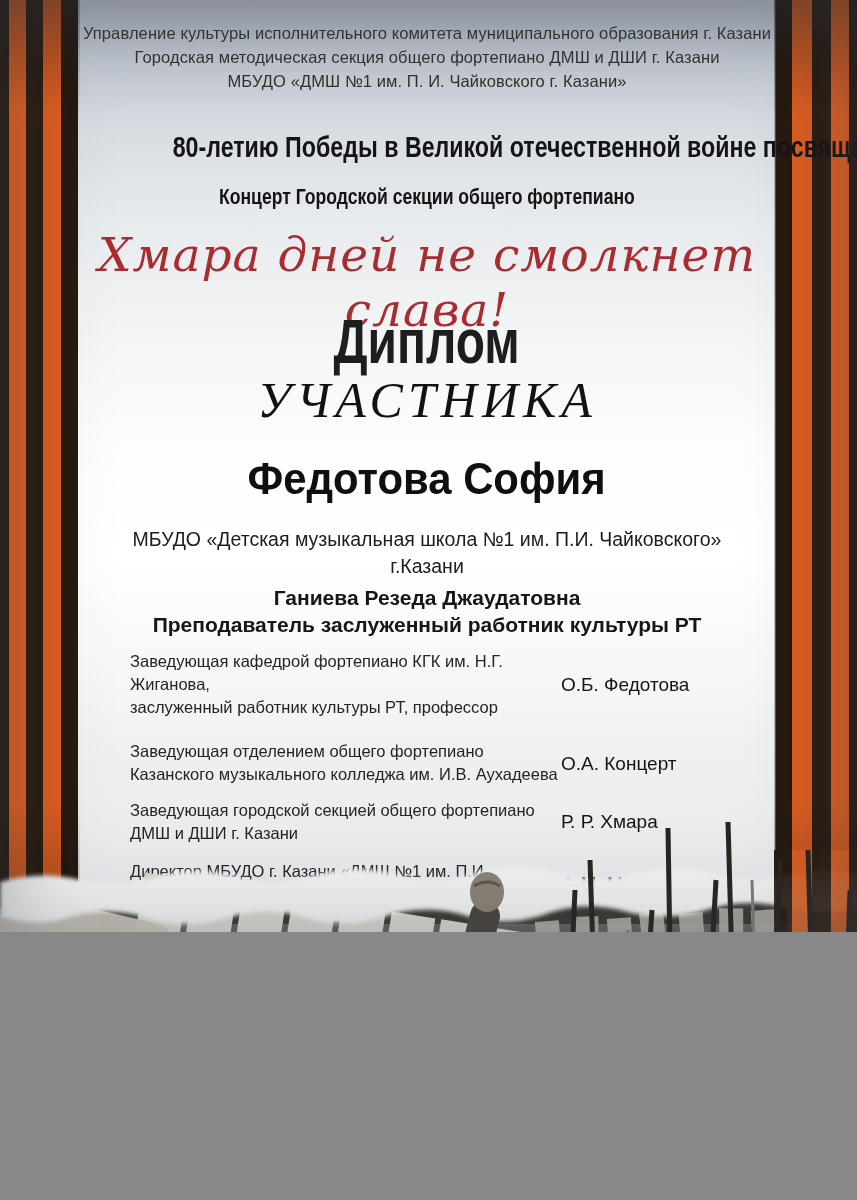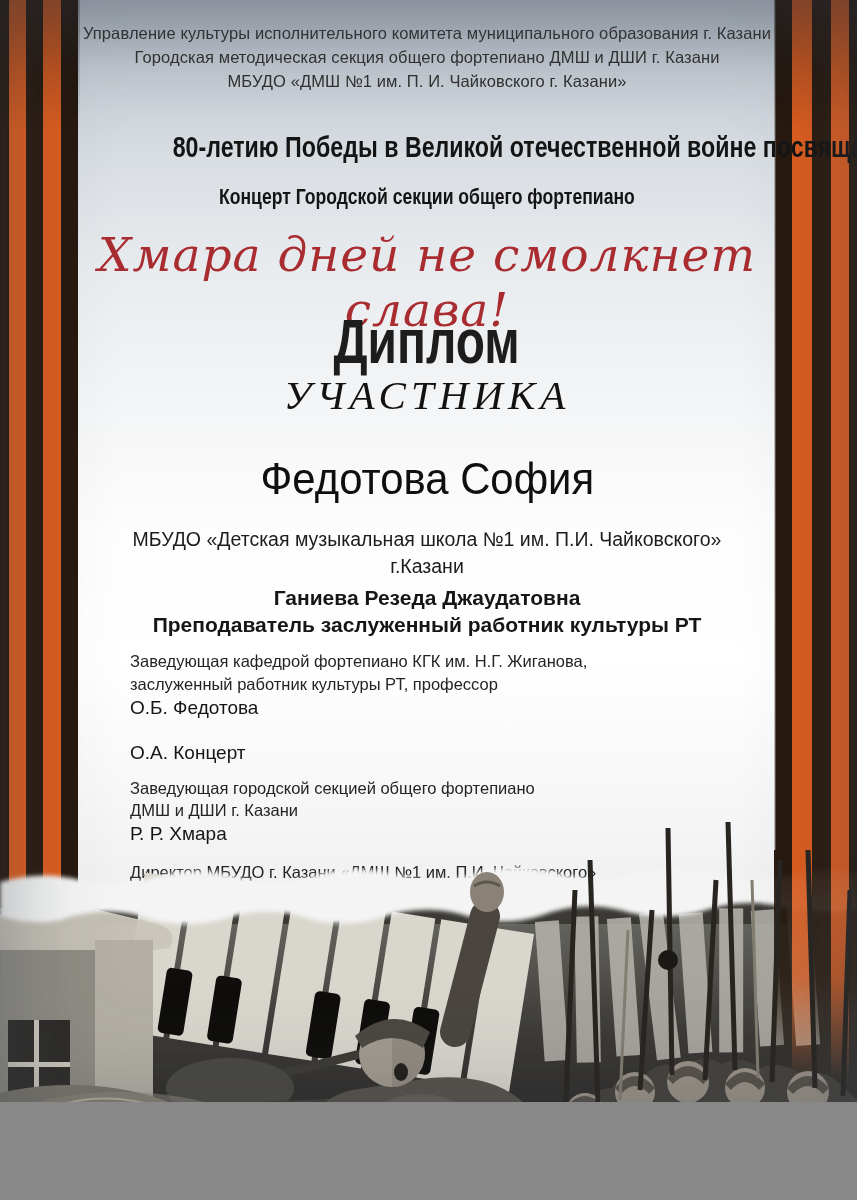--- a/index.html
+++ b/index.html
@@ -1,17 +1,17 @@
 <!DOCTYPE html>
 <html lang="ru"><head>
 <meta charset="utf-8">
 <style>
   html,body{margin:0;padding:0;background:#888;}
   .page{
-    position:relative;width:857px;height:1102px;overflow:hidden;
+    position:relative;width:857px;height:932px;overflow:hidden;
     font-family:"Liberation Sans",sans-serif;
     background:linear-gradient(180deg,
       #a8b0ba 0%,#c3cad2 6%,#d8dde2 14%,#e8ebee 24%,
       #f5f6f7 38%,#fdfdfd 48%,#ffffff 60%,#f7f7f8 72%,#eeeff0 82%,#e7e8ea 100%);
   }
   .page::after{
     content:"";position:absolute;inset:0;z-index:6;pointer-events:none;
     box-shadow:inset 0 0 110px rgba(58,66,78,.30), inset 0 40px 70px rgba(70,78,90,.18);
   }
   .ribbon{position:absolute;top:0;height:100%;z-index:1;}
@@ -29,27 +29,27 @@
   }
   .content{position:absolute;left:80px;right:83px;top:0;z-index:2;text-align:center;color:#1b1b1b;}
   .abs{position:absolute;left:0;right:0;}
   .hdr{top:21px;font-size:16.5px;line-height:1.46;color:#30302f;letter-spacing:.1px;}
   .condensed{display:inline-block;white-space:nowrap;transform:scaleX(.8);transform-origin:50% 50%;}
   .dedication{top:131px;font-size:29px;font-weight:700;color:#141414;}
   .event{top:184px;font-size:22px;font-weight:700;color:#141414;}
   .slogan{top:227px;font-family:"DejaVu Serif",serif;font-style:italic;font-size:47px;color:#a92c31;letter-spacing:1px;}
   .title{top:305px;font-size:63px;font-weight:700;color:#1d1d1d;}
   .title .condensed{transform:scaleX(.76);}
-  .subtitle{top:371px;font-family:"Liberation Serif",serif;font-style:italic;font-size:41px;letter-spacing:5px;color:#121212;}
-  .recipient{top:453px;font-size:45px;font-weight:400;color:#0f0f0f;}
+  .subtitle{top:371px;font-family:"Liberation Serif",serif;font-style:italic;font-size:50px;letter-spacing:5px;color:#121212;}
+  .recipient{top:453px;font-size:45px;font-weight:700;color:#0f0f0f;}
   .recipient .condensed{transform:scaleX(.93);}
   .school{top:526px;font-size:19.5px;line-height:1.4;color:#1c1c1c;}
   .teacher{top:585px;font-size:21px;font-weight:700;line-height:1.28;color:#161616;}
   .signers{top:650px;padding:0 28px 0 50px;text-align:left;}
-  .srow{display:flex;align-items:flex-start;flex-direction:column;}
+  .srow{display:flex;align-items:center;}
   .srow .role{flex:1;font-size:16.5px;line-height:1.38;color:#242424;white-space:pre-line;}
   .srow .sname{width:185px;font-size:19px;font-weight:500;color:#151515;padding-top:1px;}
   .mb1{margin-bottom:22px;} .mb2{margin-bottom:13px;} .mb3{margin-bottom:16px;}
   .photo{position:absolute;left:0;top:820px;width:857px;height:380px;z-index:3;}
   .date{
     position:absolute;left:45px;top:1136px;z-index:4;
     font-size:23px;font-weight:400;color:#f2f2f0;letter-spacing:.5px;
     text-shadow:0 1px 4px rgba(0,0,0,.75);
   }
 </style>
@@ -98,20 +98,22 @@
       <div>Преподаватель заслуженный работник культуры РТ</div>
     </div>
 
     <div class="abs signers">
       <div class="srow mb1">
         <div class="role">Заведующая кафедрой фортепиано КГК им. Н.Г. Жиганова,
 заслуженный работник культуры РТ, профессор</div>
         <div class="sname">О.Б. Федотова</div>
       </div>
       <div class="srow mb2">
+        <div class="role">Заведующая отделением общего фортепиано
+Казанского музыкального колледжа им. И.В. Аухадеева</div>
         <div class="sname">О.А. Концерт</div>
       </div>
       <div class="srow mb3">
         <div class="role">Заведующая городской секцией общего фортепиано
 ДМШ и ДШИ г. Казани</div>
         <div class="sname">Р. Р. Хмара</div>
       </div>
       <div class="srow">
         <div class="role">Директор МБУДО г. Казани «ДМШ №1 им. П.И. Чайковского»</div>
         <div class="sname">Ф.М. Мирханов</div>

